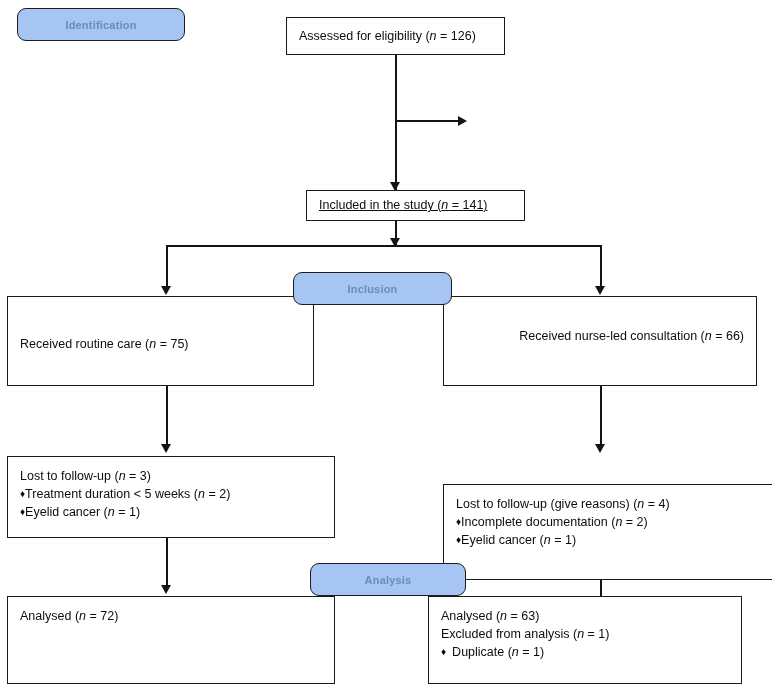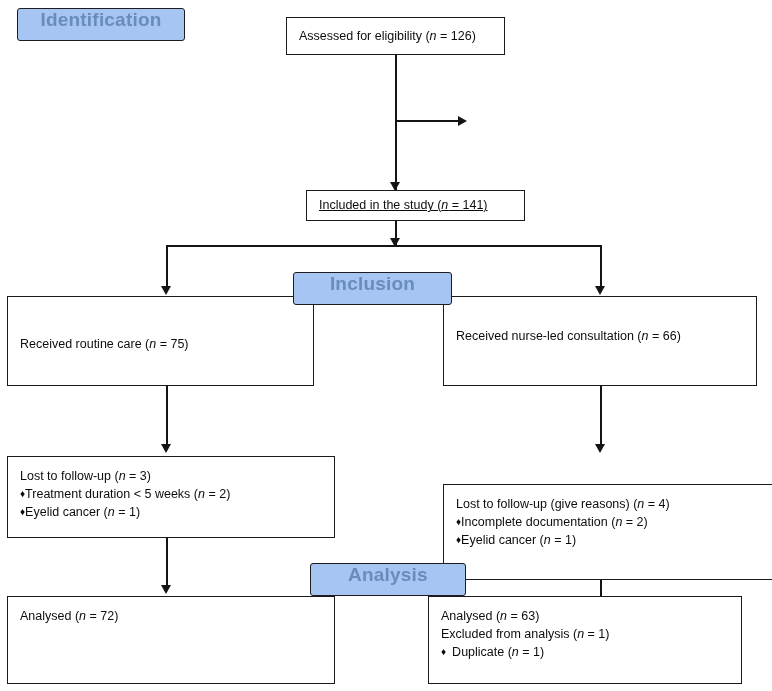--- a/index.html
+++ b/index.html
@@ -22,25 +22,26 @@
   .box .bullet-tight .dia{font-size:10px;vertical-align:1px;}
   .box .bullet-wide{white-space:nowrap;padding-left:14px;text-indent:-14px;}
   .box .bullet-wide .dia{font-size:10px;vertical-align:1px;padding-right:6px;}
   em{font-style:italic;}
 
   .stage-badge{
     position:absolute;
     box-sizing:border-box;
     background:#a6c5f2;
     border:1.5px solid #1d1d1d;
-    border-radius:3px;
+    border-radius:9px;
     color:#6a8cbb;
     font-weight:bold;
-    font-size:19px;
+    font-size:11px;
     display:flex;
+    align-items:center;
     justify-content:center;
     letter-spacing:.2px;
     z-index:6;
   }
 
   .vline{position:absolute;background:#141414;width:1.6px;z-index:2;}
   .hline{position:absolute;background:#141414;height:1.6px;z-index:2;}
   .arrow-down{
     position:absolute;width:0;height:0;
     border-left:5px solid transparent;
@@ -109,21 +110,21 @@
 
   <div class="box" style="left:306px;top:190px;width:219px;height:31px;display:flex;align-items:center;text-decoration:underline;">
     <span class="line">Included in the study (<em>n</em> = 141)</span>
   </div>
 
   <div class="box" style="left:7px;top:296px;width:307px;height:90px;">
     <div class="line" style="margin-top:28px;">Received routine care (<em>n</em> = 75)</div>
   </div>
 
   <div class="box" style="left:443px;top:296px;width:314px;height:90px;">
-    <div class="line" style="margin-top:20px;">Received nurse-led consultation (<em>n</em> = 66)</div>
+    <div class="line" style="margin-top:20px;text-align:right;">Received nurse-led consultation (<em>n</em> = 66)</div>
   </div>
 
   <div class="box" style="left:7px;top:456px;width:328px;height:82px;">
     <div class="line">Lost to follow-up (<em>n</em> = 3)</div>
     <div class="bullet-tight"><span class="dia">♦</span>Treatment duration &lt; 5 weeks (<em>n</em> = 2)</div>
     <div class="bullet-tight"><span class="dia">♦</span>Eyelid cancer (<em>n</em> = 1)</div>
   </div>
 
   <div class="box" style="left:443px;top:484px;width:372px;height:96px;">
     <div class="line">Lost to follow-up (give reasons) (<em>n</em> = 4)</div>

